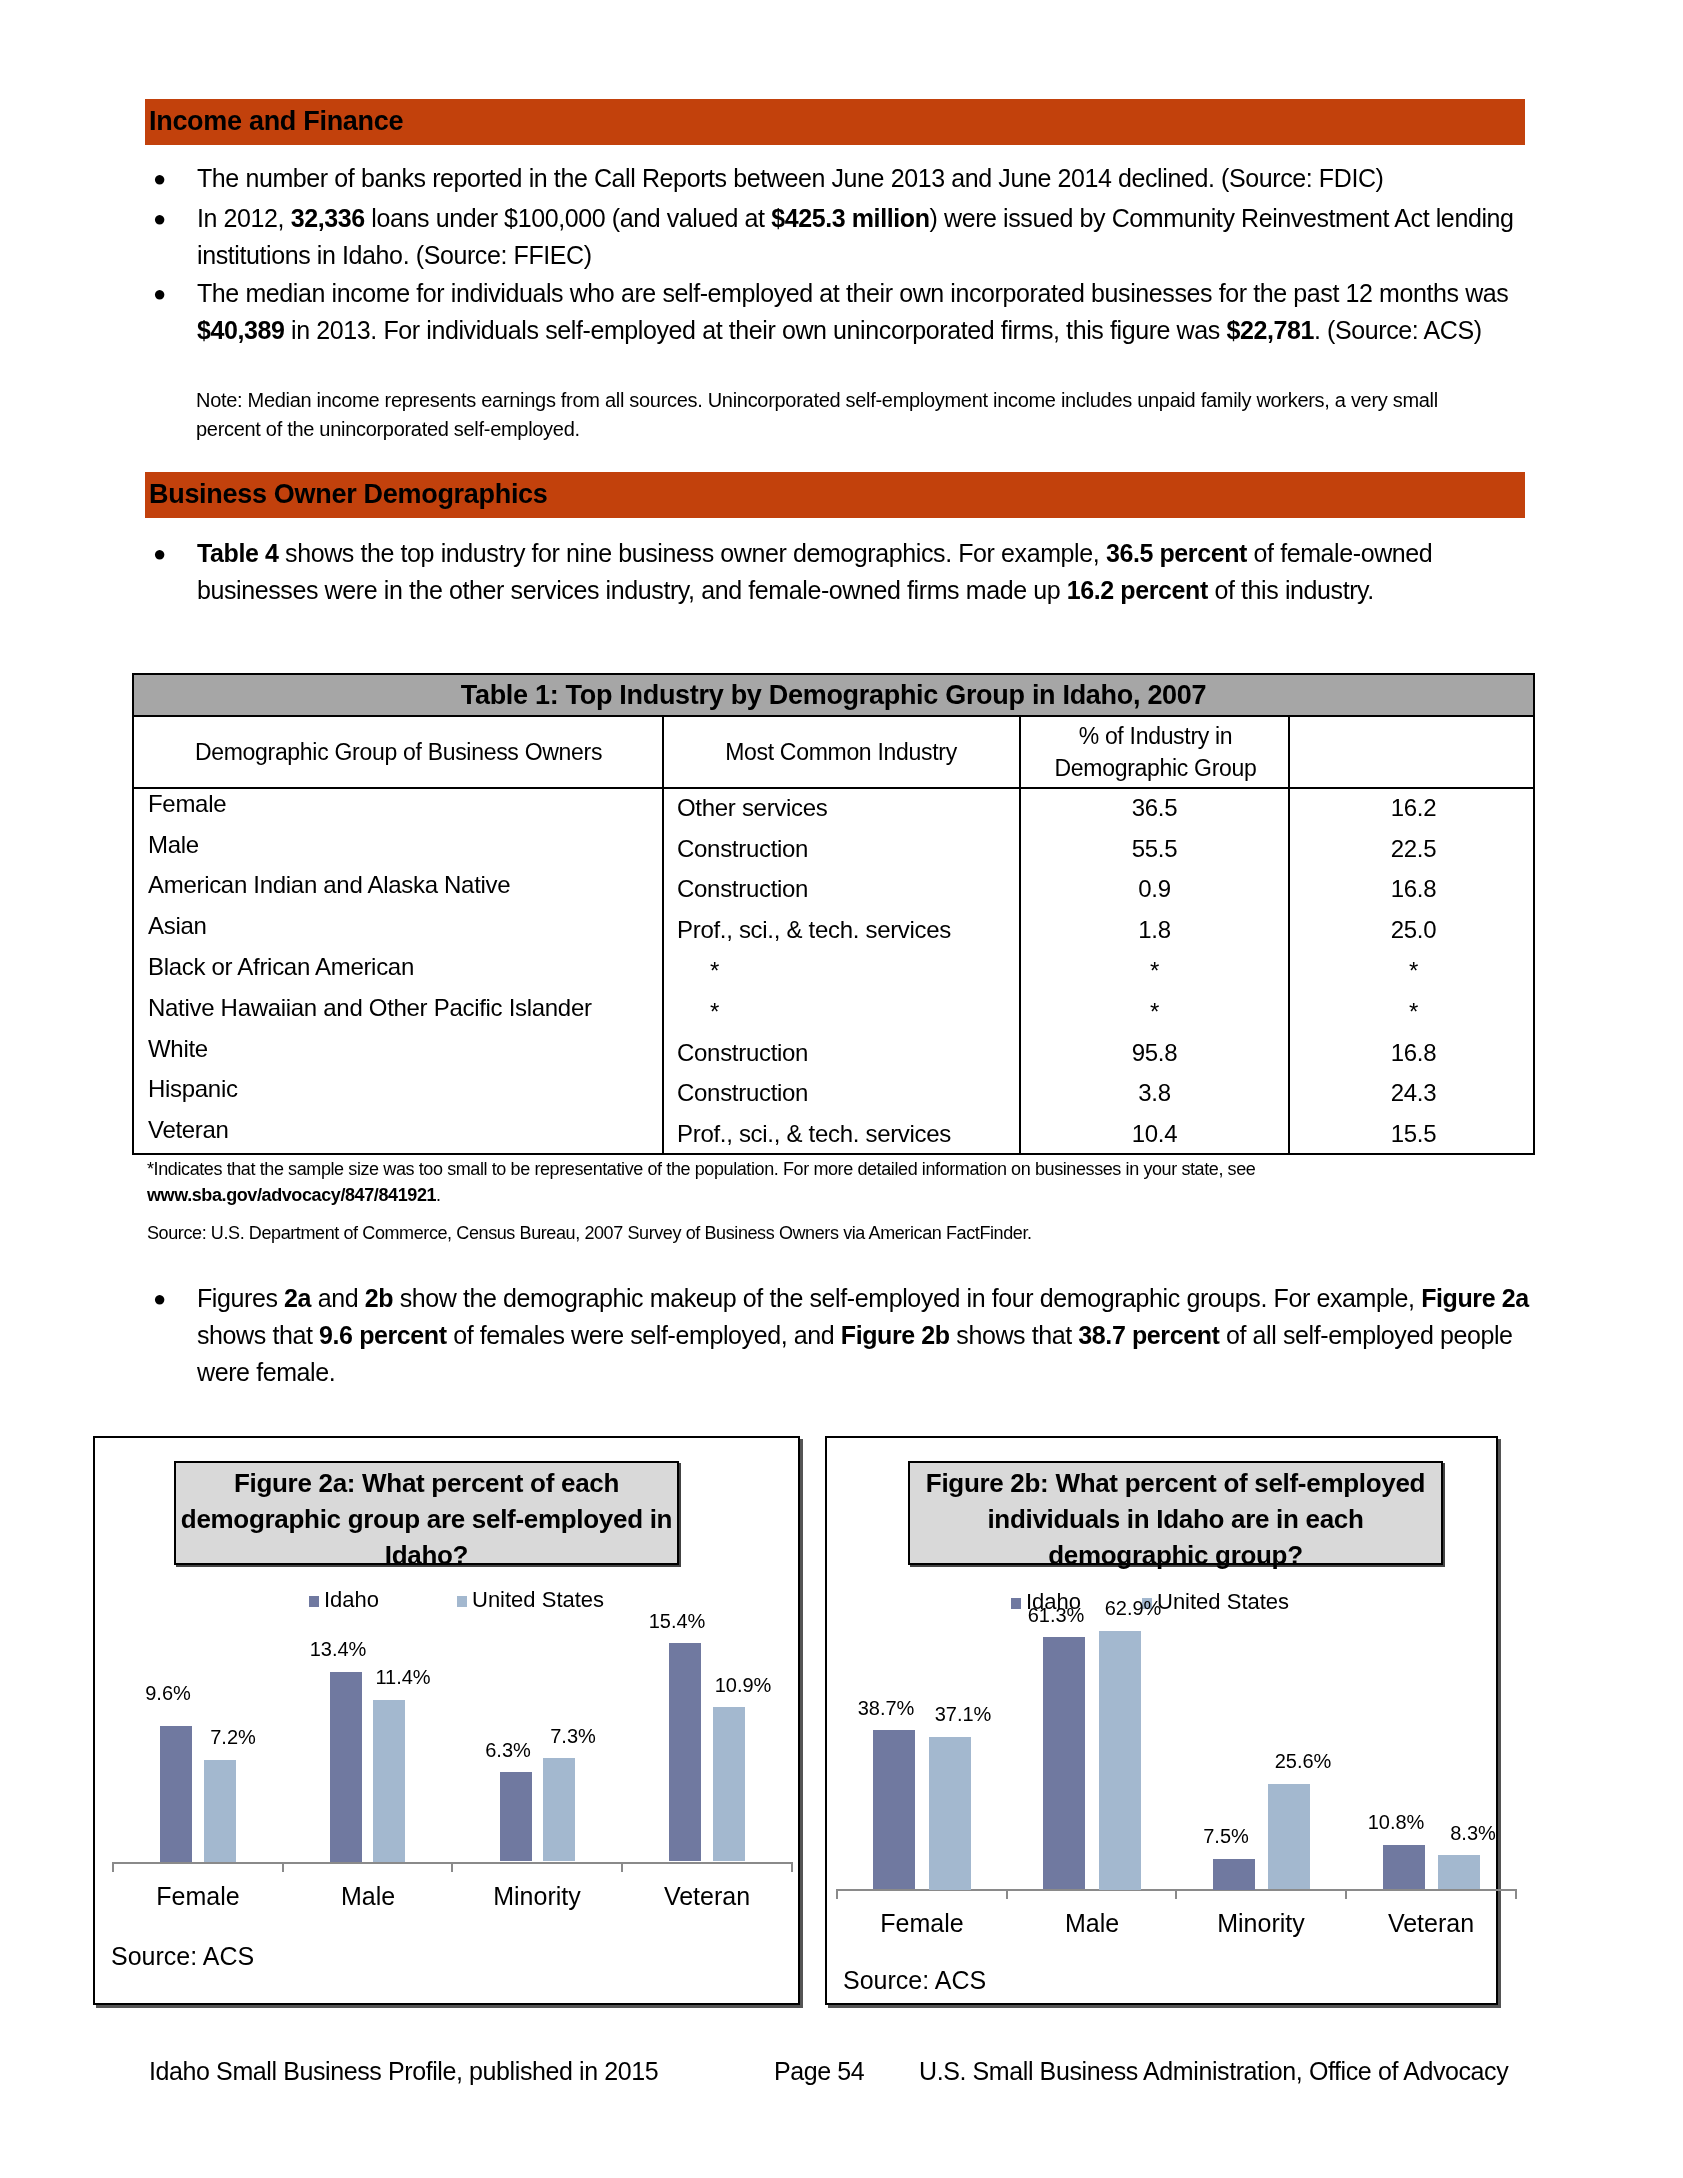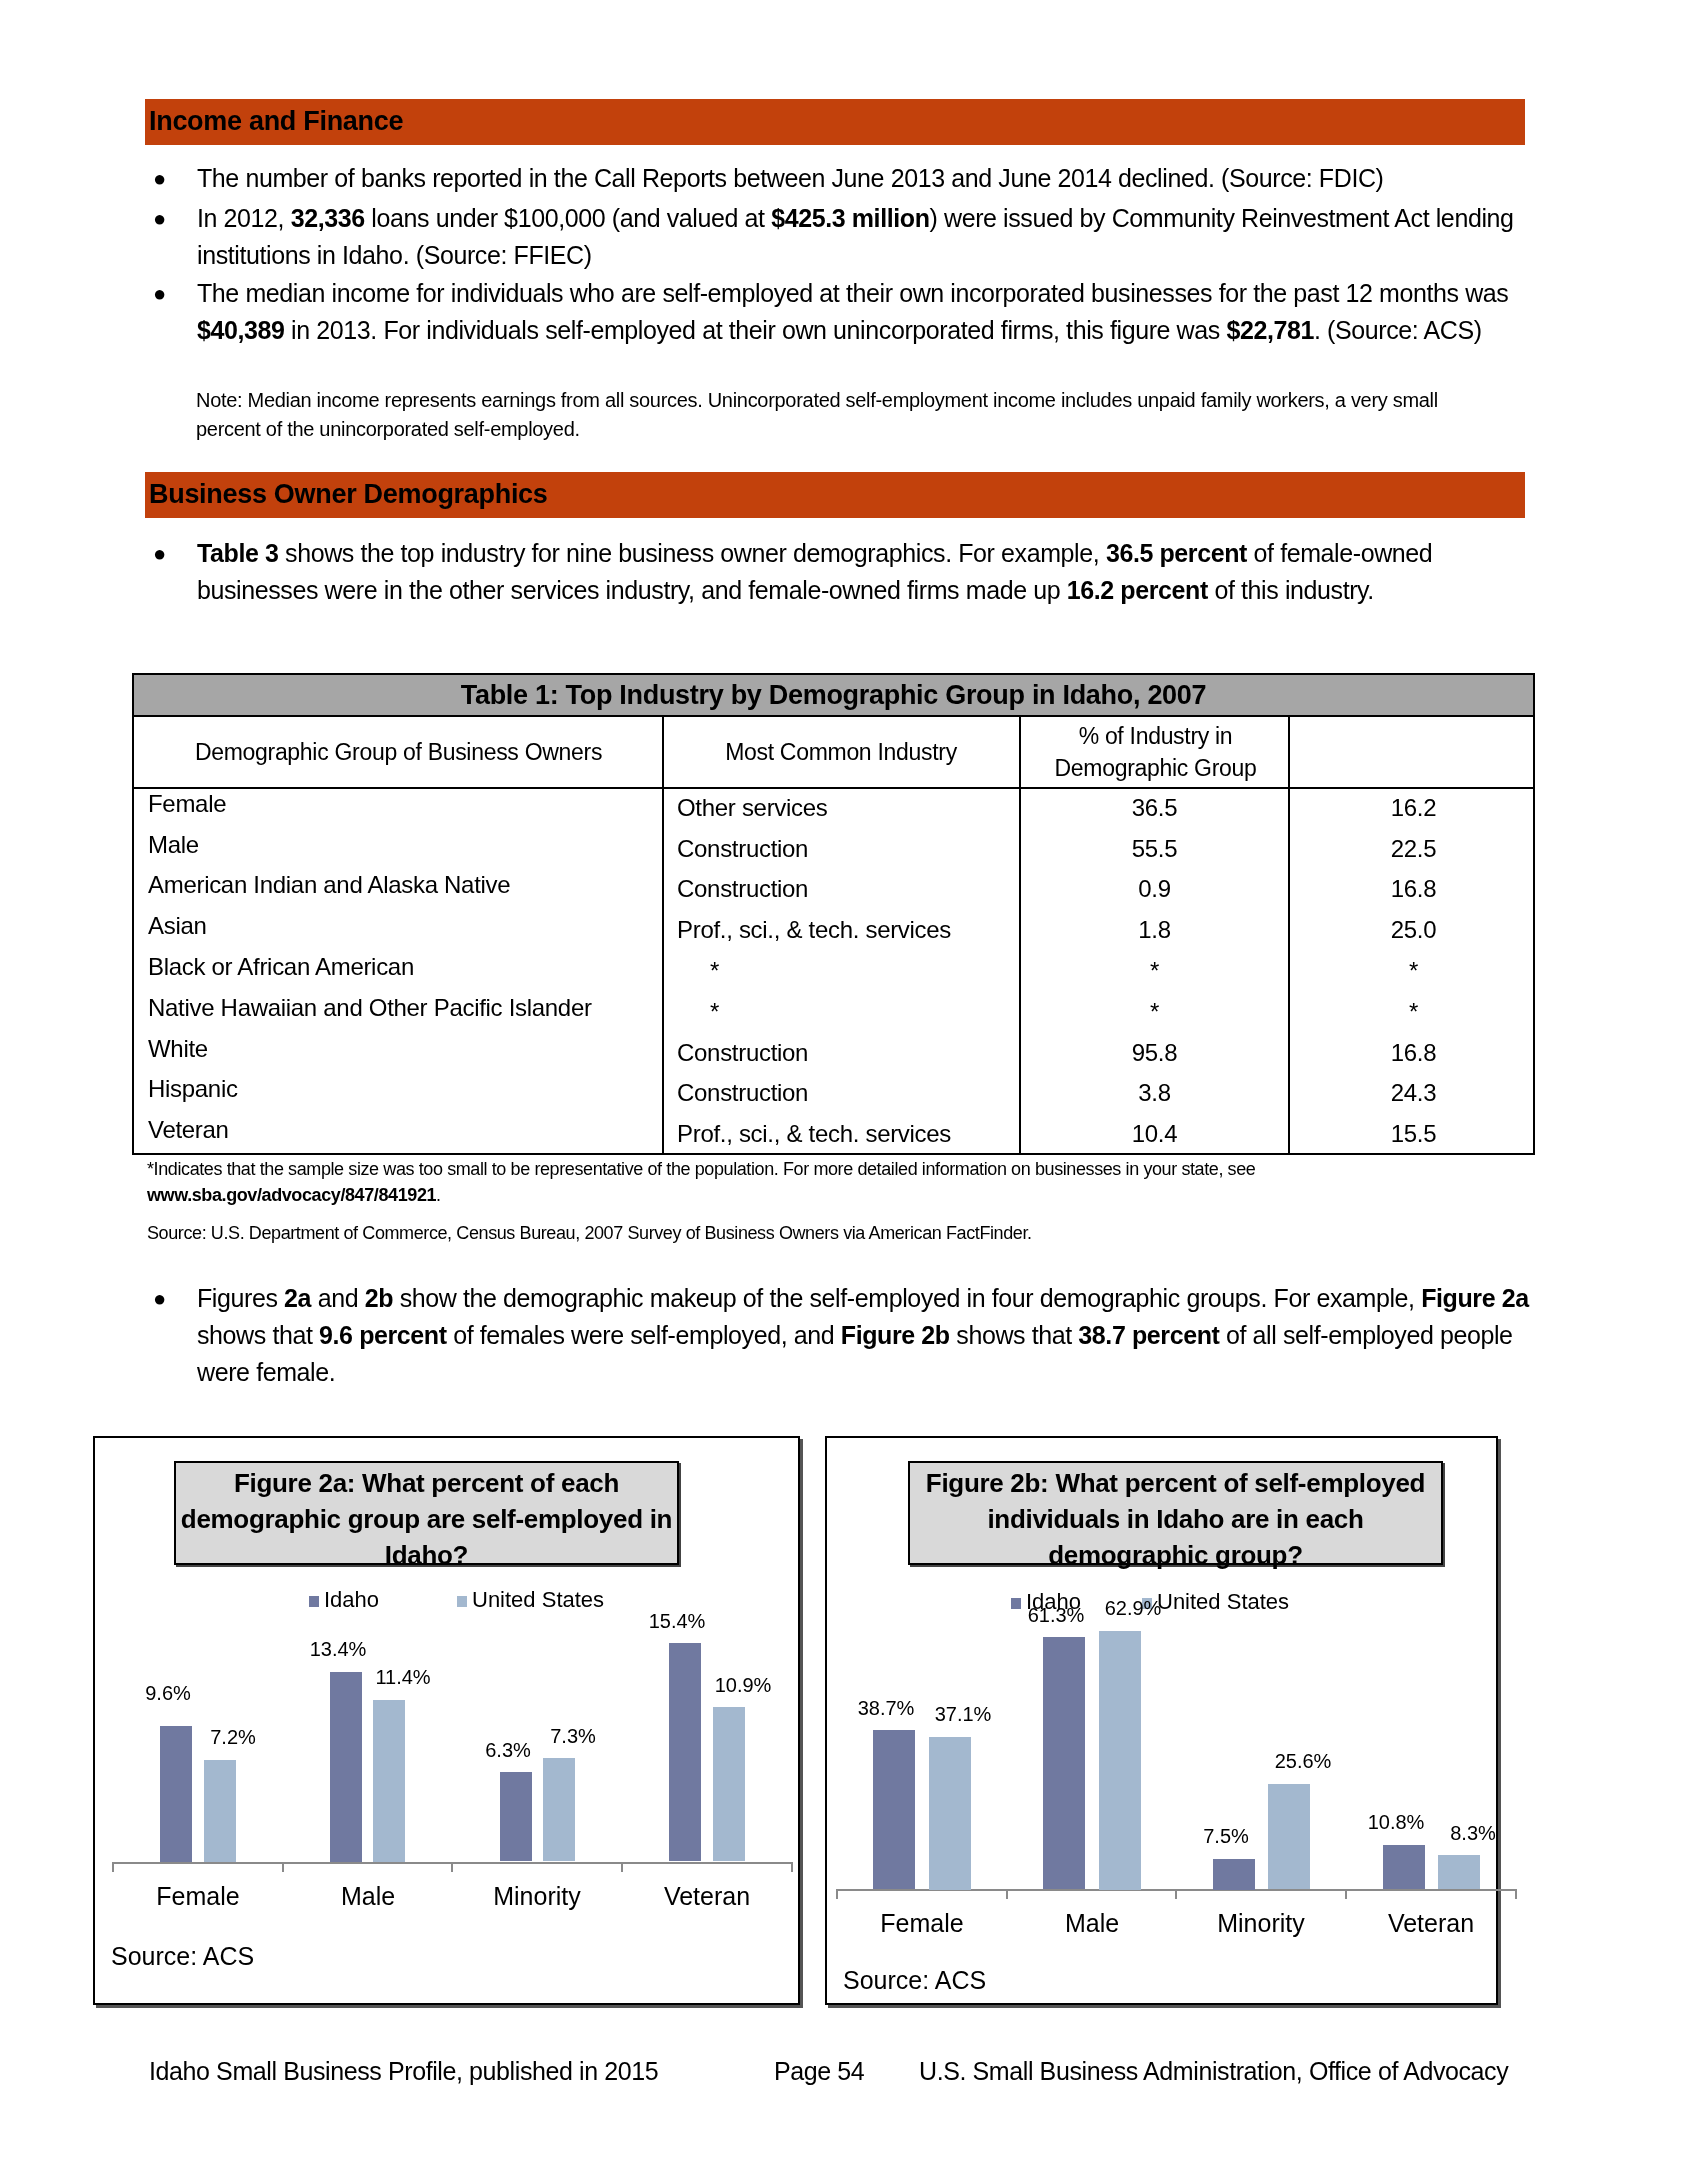--- a/index.html
+++ b/index.html
@@ -60,21 +60,21 @@
   <span class="txt"><span>The median income for individuals who are self-employed at their own incorporated businesses for the past 12 months was </span><b>$40,389</b><span> in 2013. For individuals self-employed at their own unincorporated firms, this figure was </span><b>$22,781</b><span>.  (Source: ACS)</span></span>
 </div>
 <div class="note" style="top:386px;">Note: Median income represents earnings from all sources. Unincorporated self-employment income includes unpaid family workers, a very small percent of the unincorporated self-employed.</div>
 
 <div class="section-bar" style="top:472px;">
   <span>Business Owner Demographics</span>
 </div>
 
 <div class="bullet" style="top:535px;">
   <span class="dot">●</span>
-  <span class="txt"><b>Table 3</b><span> shows the top industry for nine business owner demographics. For example, </span><b>36.5 percent</b><span> of female-owned businesses were in the other services industry, and female-owned firms made up </span><b>16.2 percent</b><span> of this industry.</span></span>
+  <span class="txt"><b>Table 4</b><span> shows the top industry for nine business owner demographics. For example, </span><b>36.5 percent</b><span> of female-owned businesses were in the other services industry, and female-owned firms made up </span><b>16.2 percent</b><span> of this industry.</span></span>
 </div>
 
 <div class="tbl">
   <div class="tbl-title">Table 1: Top Industry by Demographic Group in Idaho, 2007</div>
   <div class="tbl-head">
     <div class="th" style="left:0;width:529px;">Demographic Group of Business Owners</div>
     <div class="th" style="left:529px;width:356px;">Most Common Industry</div>
     <div class="th" style="left:887px;width:269px;padding:0 6px;">% of Industry in Demographic Group</div>
   </div>
   <div class="vline" style="left:528px;"></div>

